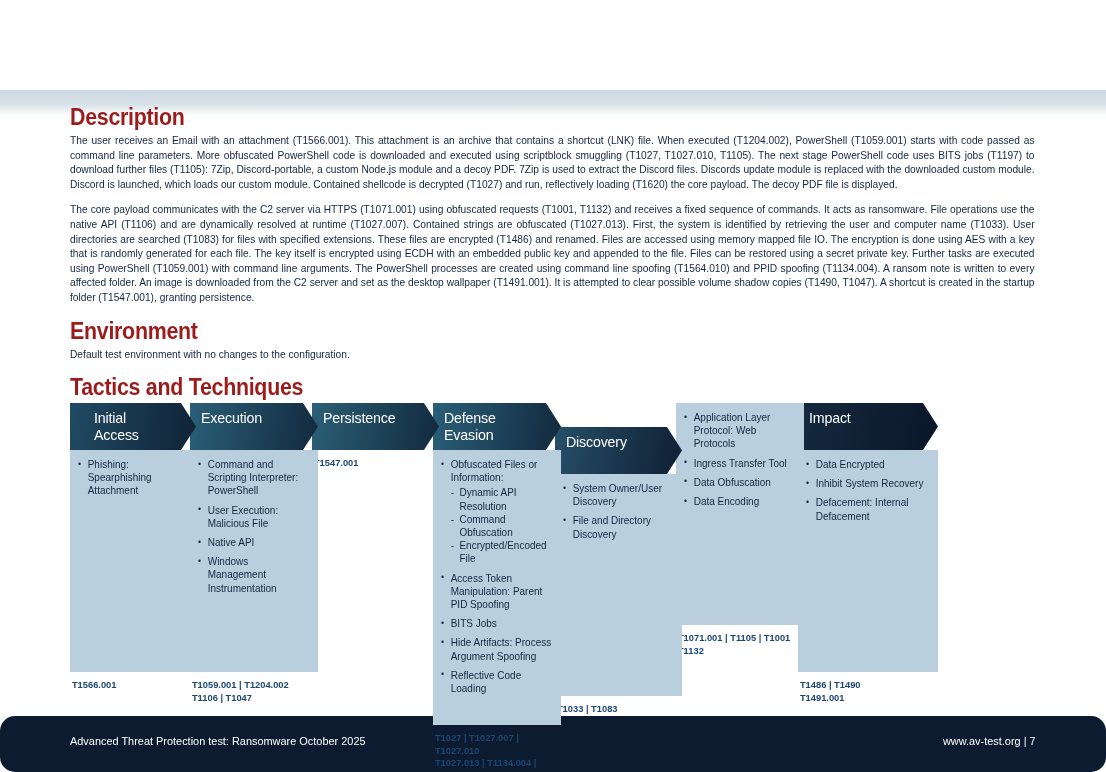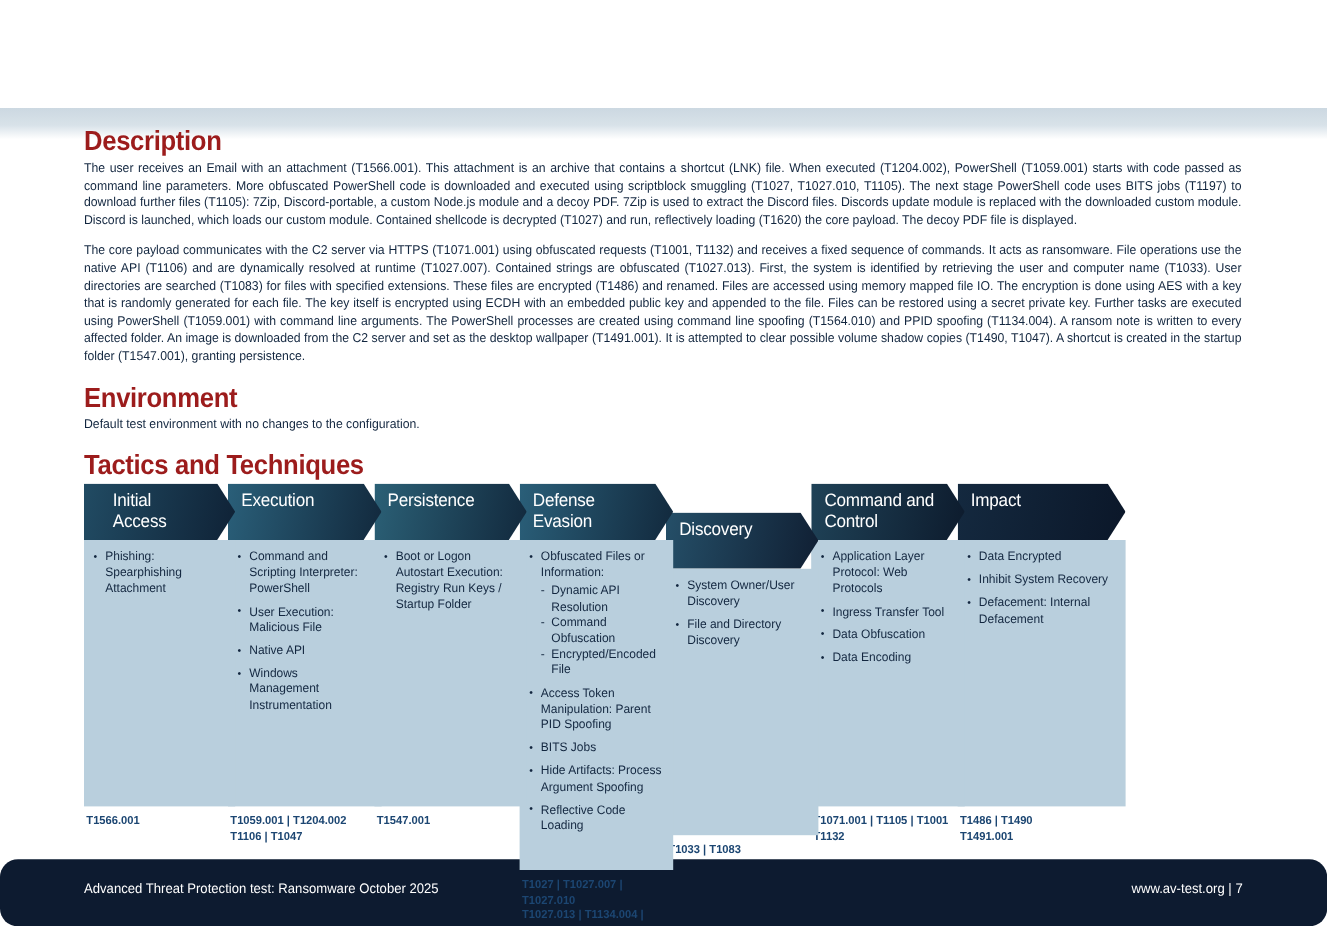--- a/index.html
+++ b/index.html
@@ -245,25 +245,20 @@
         </div>
         <div class="ids">
           <div>T1059.001 | T1204.002</div>
           <div>T1106 | T1047</div>
         </div>
       </div>
       <div class="col" style="left: 242px; width: 127px; z-index: 18;">
         <div class="chev arrow" style="background: linear-gradient(100deg, rgb(43, 96, 118) 0%, rgb(18, 41, 61) 100%);">
           <span class="lbl">Persistence</span>
         </div>
-        <div class="body">
-          <ul class="tl">
-            <li>Boot or Logon Autostart Execution: Registry Run Keys / Startup Folder</li>
-          </ul>
-        </div>
         <div class="ids">
           <div>T1547.001</div>
         </div>
       </div>
       <div class="col" style="left: 363px; width: 128px; z-index: 17;">
         <div class="chev arrow" style="background: linear-gradient(100deg, rgb(42, 95, 121) 0%, rgb(18, 41, 61) 100%);">
           <span class="lbl">Defense</span>
           <span class="lbl">Evasion</span>
         </div>
         <div class="body">
@@ -293,24 +288,20 @@
           <ul class="tl">
             <li>System Owner/User Discovery</li>
             <li>File and Directory Discovery</li>
           </ul>
         </div>
         <div class="ids">
           <div>T1033 | T1083</div>
         </div>
       </div>
       <div class="col" style="left: 606px; width: 128px; z-index: 15;">
-        <div class="chev arrow" style="background: linear-gradient(100deg, rgb(31, 66, 87) 0%, rgb(13, 27, 45) 100%);">
-          <span class="lbl">Command and</span>
-          <span class="lbl">Control</span>
-        </div>
         <div class="body">
           <ul class="tl">
             <li>Application Layer Protocol: Web Protocols</li>
             <li>Ingress Transfer Tool</li>
             <li>Data Obfuscation</li>
             <li>Data Encoding</li>
           </ul>
         </div>
         <div class="ids">
           <div>T1071.001 | T1105 | T1001</div>

